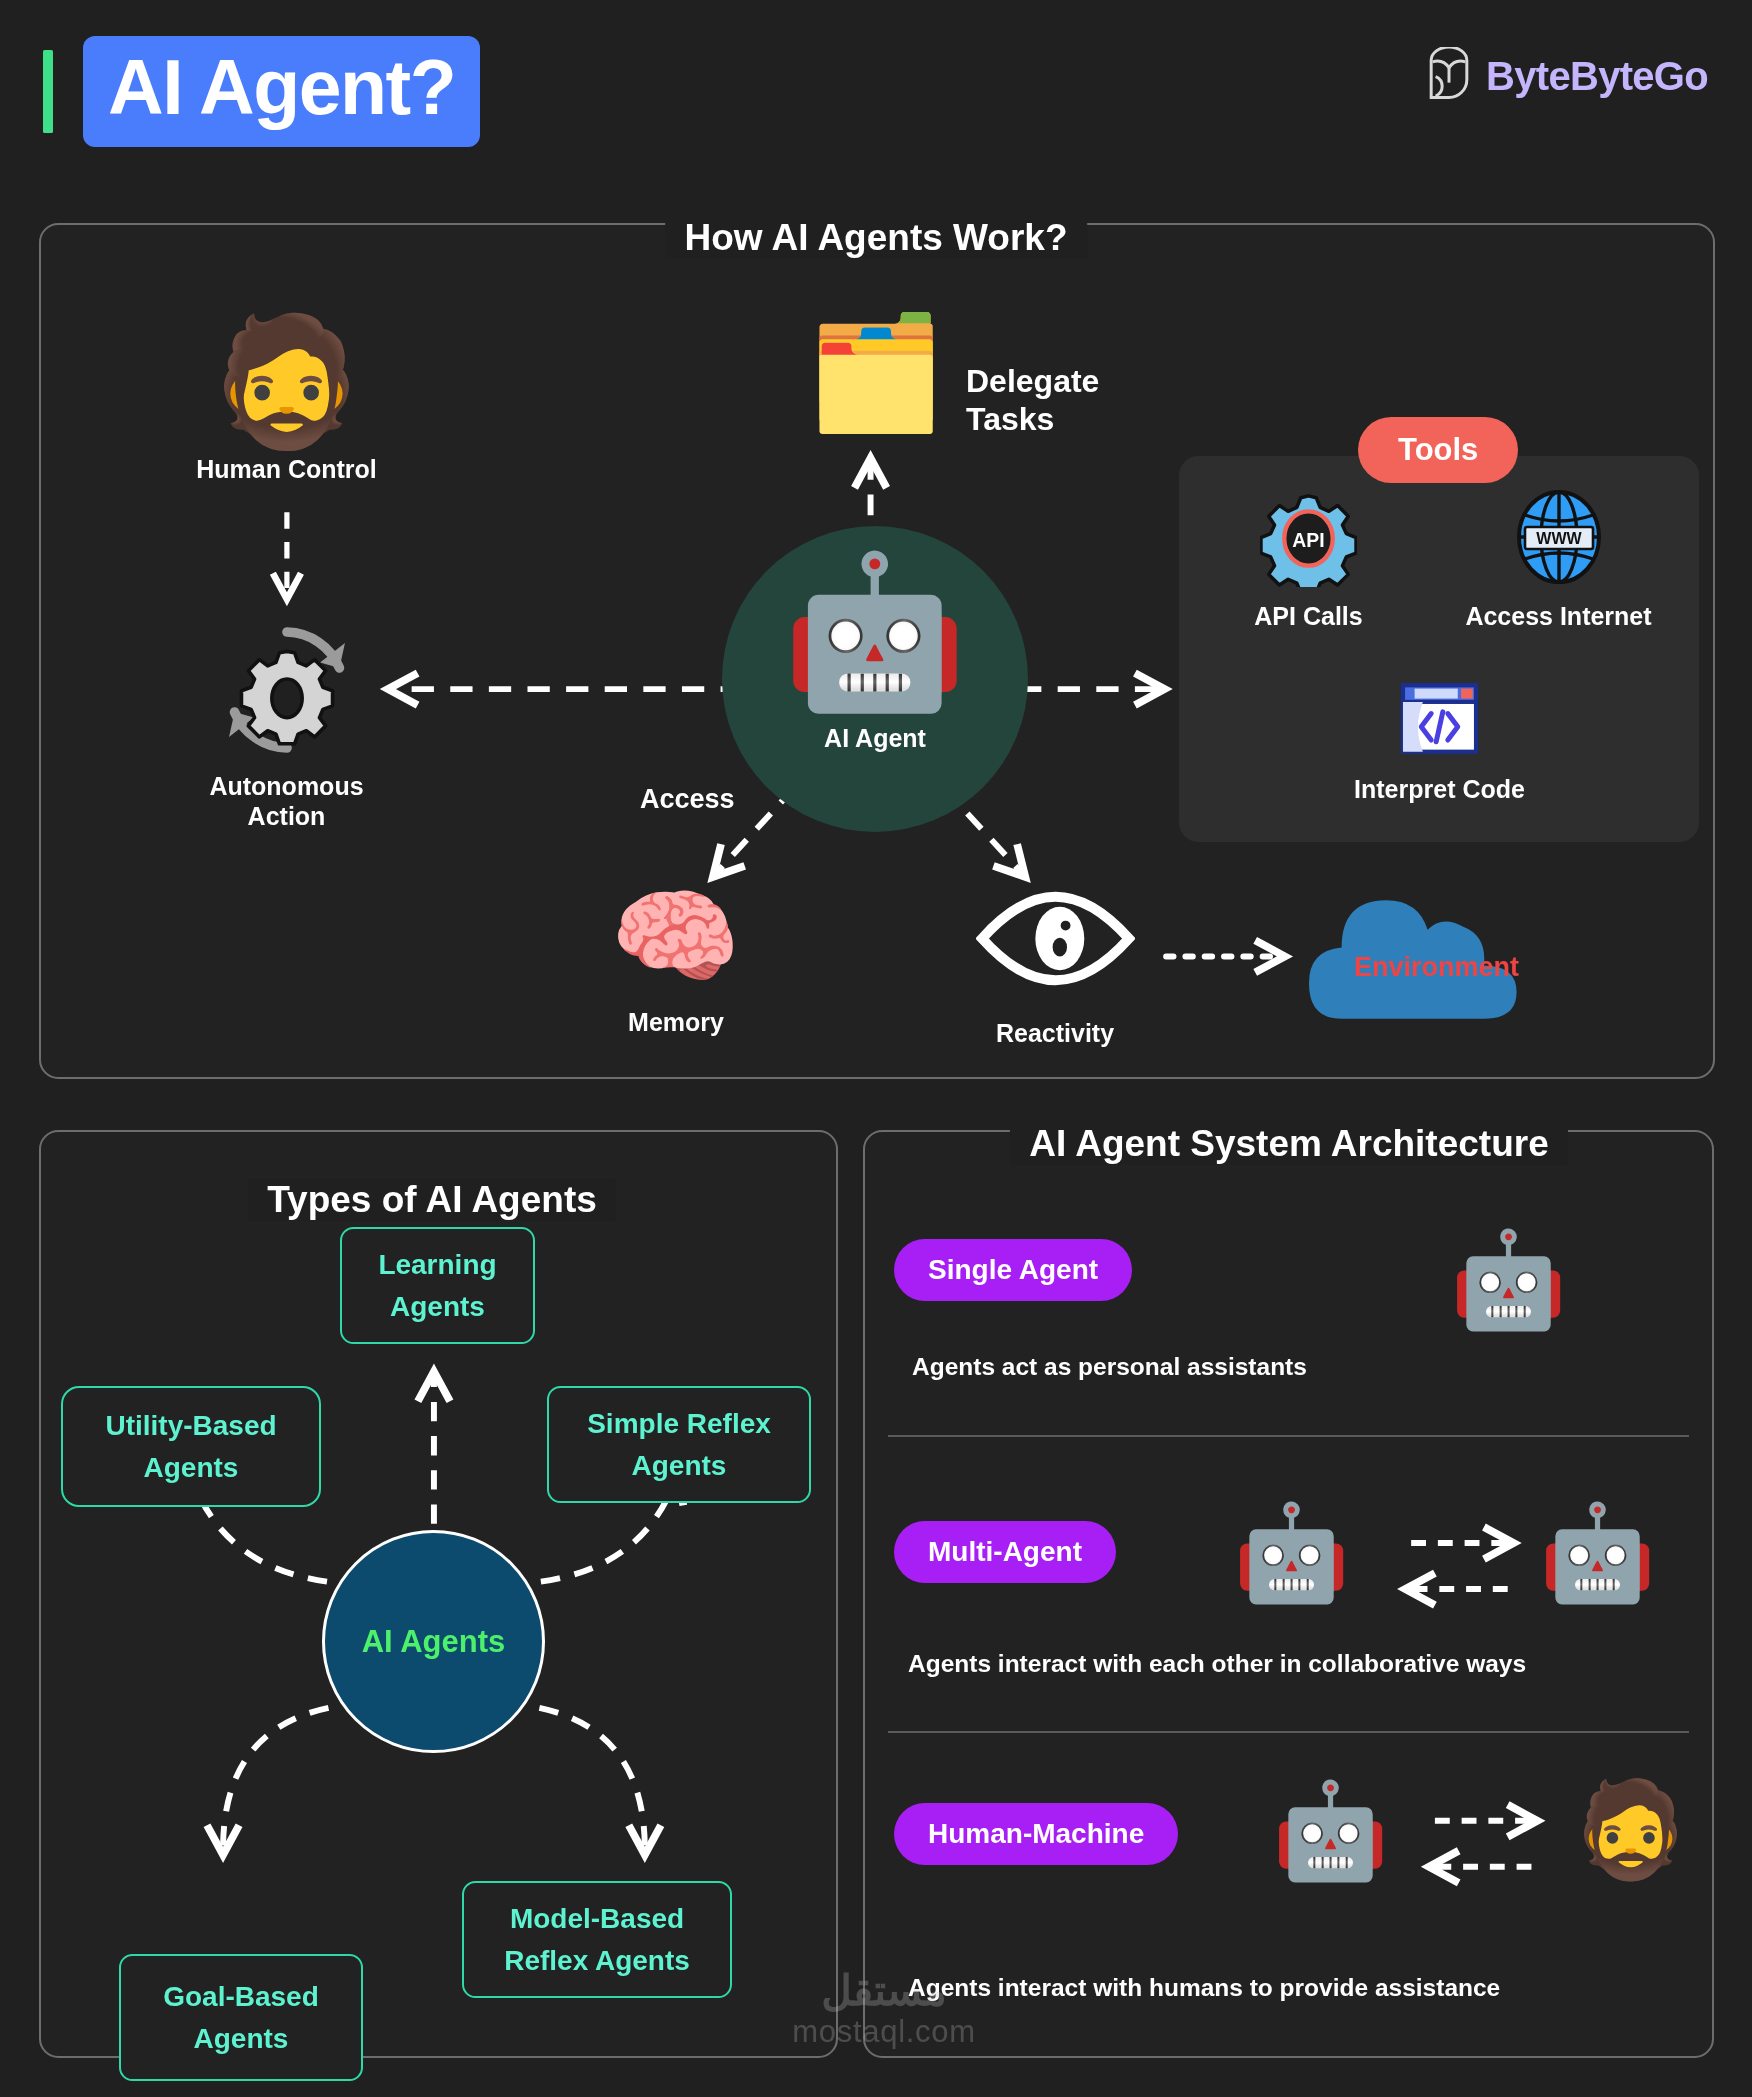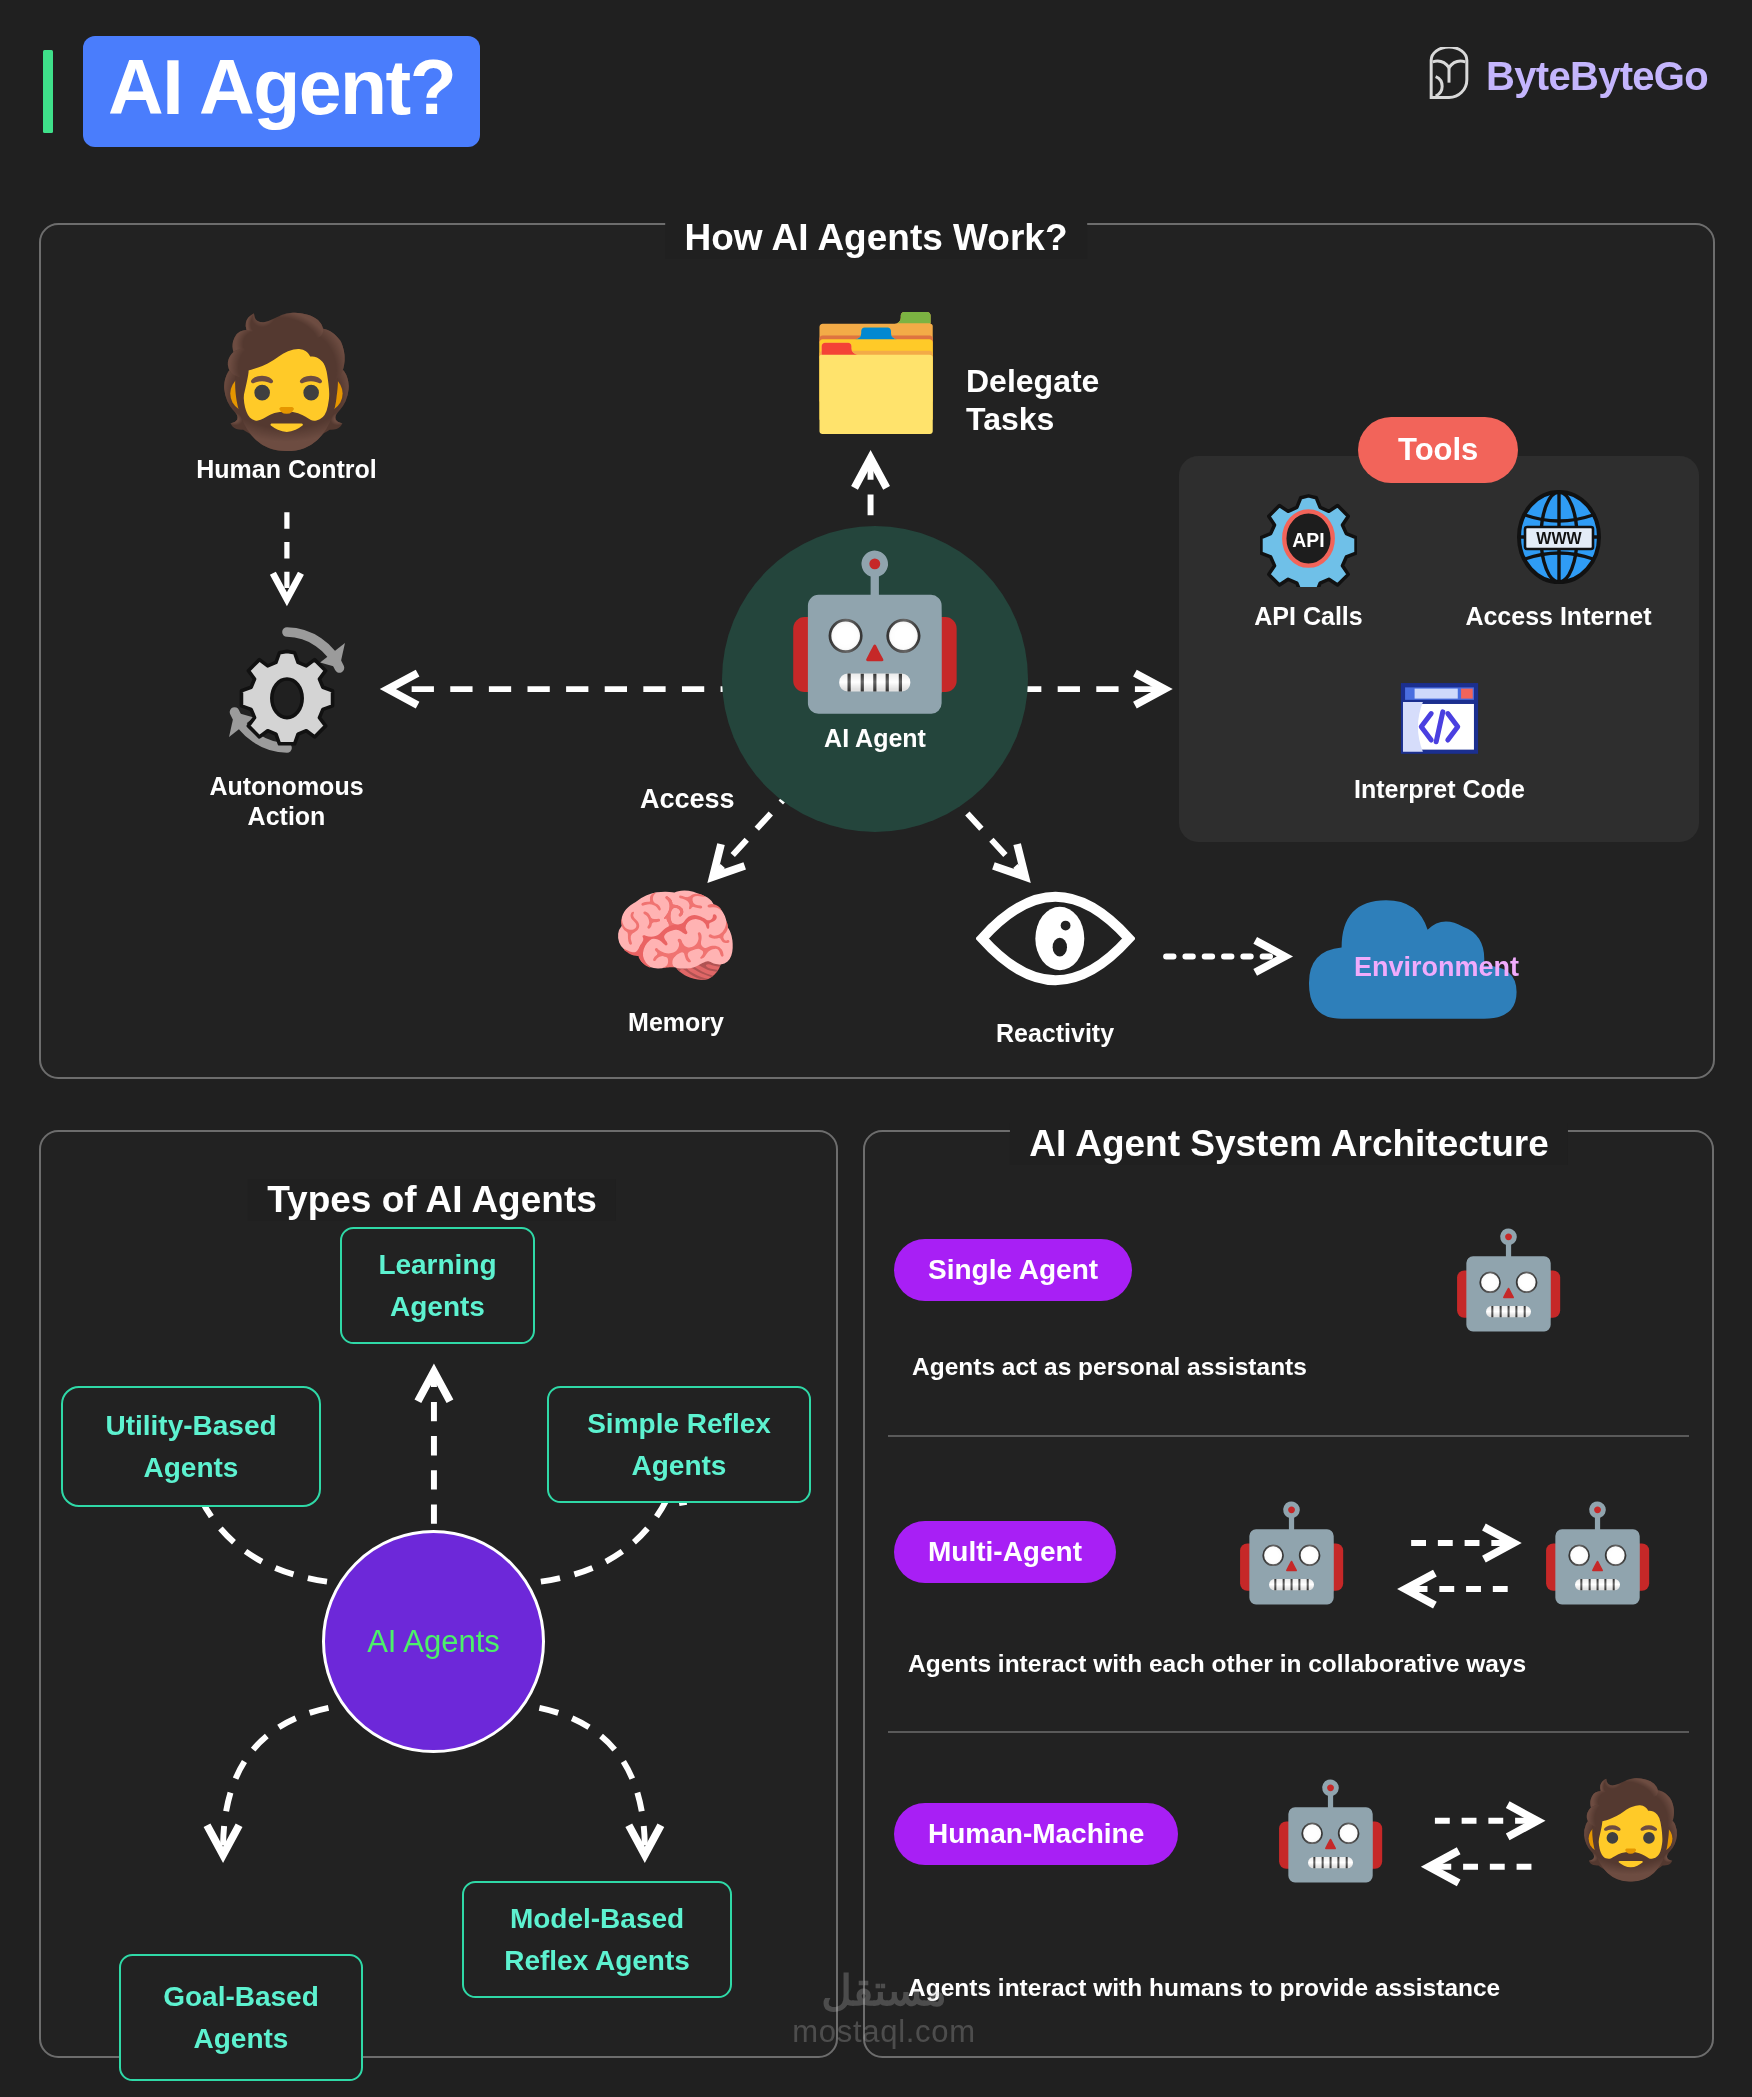--- a/index.html
+++ b/index.html
@@ -92,23 +92,23 @@
     border: 2.2px solid #2fd9a7; border-radius: 13.4px;
     color: #5df2d0;
     font-size: 28px; font-weight: 700; line-height: 1.5;
     display: flex; align-items: center; justify-content: center;
     text-align: center; white-space: pre-line;
     background: #222222;
   }
   #types-center {
     position: absolute; left: 322px; top: 1530px;
     width: 223px; height: 223px; border-radius: 50%;
-    background: #6d28d9; border: 3px solid #ffffff;
+    background: #0c4a6e; border: 3px solid #ffffff;
     display: flex; align-items: center; justify-content: center;
-    color: #4cf06a; font-size: 31px; font-weight: 400;
+    color: #4cf06a; font-size: 31px; font-weight: 700;
   }
 
   
   .arch-pill {
     position: absolute;
     background: #a81ff5; color: #ffffff;
     font-size: 28px; font-weight: 700;
     padding: 15px 34px; border-radius: 33px;
     white-space: nowrap;
   }
@@ -118,21 +118,21 @@
     left: 888px; width: 801px;
   }
   .arch-robot { position: absolute; }
 
   
   #env-cloud {
     position: absolute; left: 1306px; top: 882px; width: 261px; height: 149px;
   }
   #env-label {
     position: absolute; left: 1306px; top: 952px; width: 261px;
-    text-align: center; font-size: 27px; font-weight: 600; color: #f0abfc;
+    text-align: center; font-size: 27px; font-weight: 600; color: #ef4444;
   }
 
   
   #watermark {
     position: absolute; left: 765px; top: 1968px;
     width: 238px; text-align: center; opacity: .28;
   }
   #watermark .wm-ar { font-size: 42px; font-weight: 700; color: #bdbdbd; line-height: 1.1; }
   #watermark .wm-en { font-size: 31px; font-weight: 400; color: #bdbdbd; letter-spacing: 0.7px; }
 </style>

